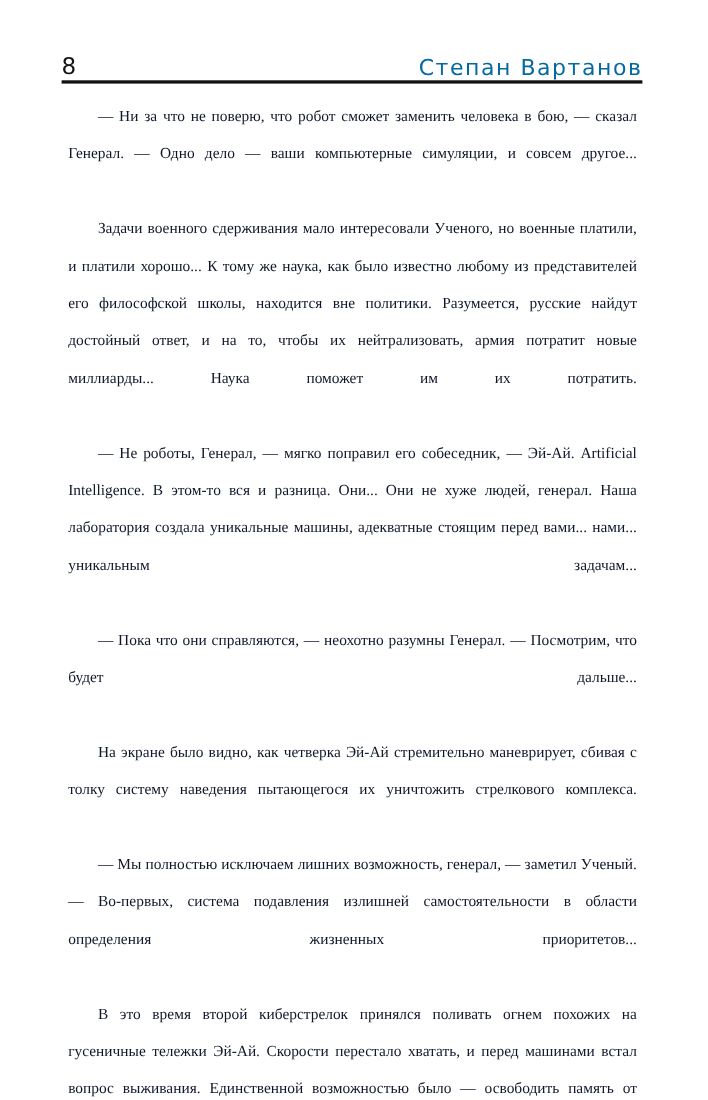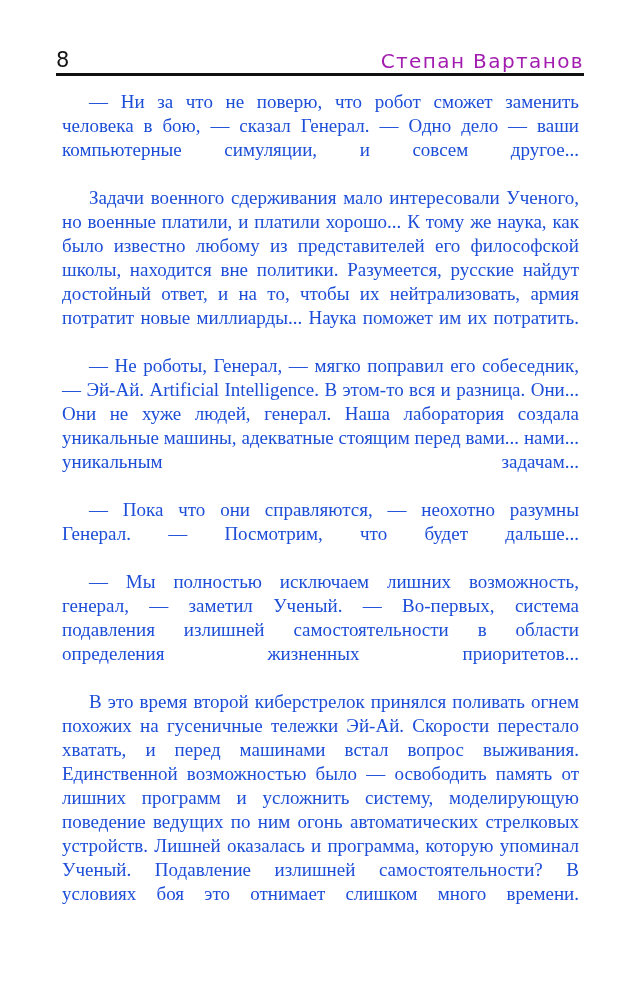--- a/index.html
+++ b/index.html
@@ -39,40 +39,40 @@
     font-weight: 400;
     color: #141414;
     line-height: 1;
     letter-spacing: 0.2px;
   }
 
   .author-name {
     font-family: "DejaVu Sans", "Liberation Sans", sans-serif;
     font-size: 20px;
     font-weight: 400;
-    color: #a21caf;
+    color: #0369a1;
     line-height: 1;
     letter-spacing: 1.4px;
     white-space: nowrap;
     text-align: center;
   }
 
   
   .text-column {
     position: absolute;
     left: 62px;
     top: 90px;
     width: 517px;
   }
 
   .para {
     font-family: "Liberation Serif", "DejaVu Serif", serif;
-    font-size: 19px;
-    line-height: 24px;
-    color: #1d4ed8;
+    font-size: 14px;
+    line-height: 34px;
+    color: #0f172a;
     text-align: justify;
     text-justify: inter-word;
     text-indent: 27px;
     margin: 0;
     hyphens: manual;
     -webkit-hyphens: manual;
     word-spacing: 0.1px;
   }
 
   
@@ -90,18 +90,19 @@
   <div class="running-head">
     <span class="folio">8</span>
     <span class="author-name">Степан Вартанов</span>
   </div>
 
   <div class="text-column">
     <p class="para">— Ни за что не поверю, что робот сможет заменить человека в бою, — сказал Генерал. — Одно дело — ваши компьютерные симуляции, и совсем другое...</p>
     <p class="para">Задачи военного сдерживания мало интересовали Ученого, но военные платили, и платили хорошо... К тому же наука, как было известно любому из представителей его философской школы, находится вне политики. Разумеется, русские найдут достойный ответ, и на то, чтобы их нейтрализовать, армия потратит новые миллиарды... Наука поможет им их потратить.</p>
     <p class="para">— Не роботы, Генерал, — мягко поправил его собеседник, — Эй-Ай. Artificial Intelligence. В этом-то вся и разница. Они... Они не хуже людей, генерал. Наша лаборатория создала уникальные машины, адекватные стоящим перед вами... нами... уникальным задачам...</p>
     <p class="para">— Пока что они справляются, — неохотно разумны Генерал. — Посмотрим, что будет дальше...</p>
+    <p class="para">На экране было видно, как четверка Эй-Ай стремительно маневрирует, сбивая с толку систему наведения пытающегося их уничтожить стрелкового комплекса.</p>
     <p class="para">— Мы полностью исключаем лишних возможность, генерал, — заметил Ученый. — Во-первых, система подавления излишней самостоятельности в области определения жизненных приоритетов...</p>
     <p class="para">В это время второй киберстрелок принялся поливать огнем похожих на гусеничные тележки Эй-Ай. Скорости перестало хватать, и перед машинами встал вопрос выживания. Единственной возможностью было — освободить память от лишних программ и усложнить систему, моделирующую поведение ведущих по ним огонь автоматических стрелковых устройств. Лишней оказалась и программа, которую упоминал Ученый. Подавление излишней самостоятельности? В условиях боя это отнимает слишком много времени.</p>
 
   </div>
 
 </div>
 
 </body></html>

